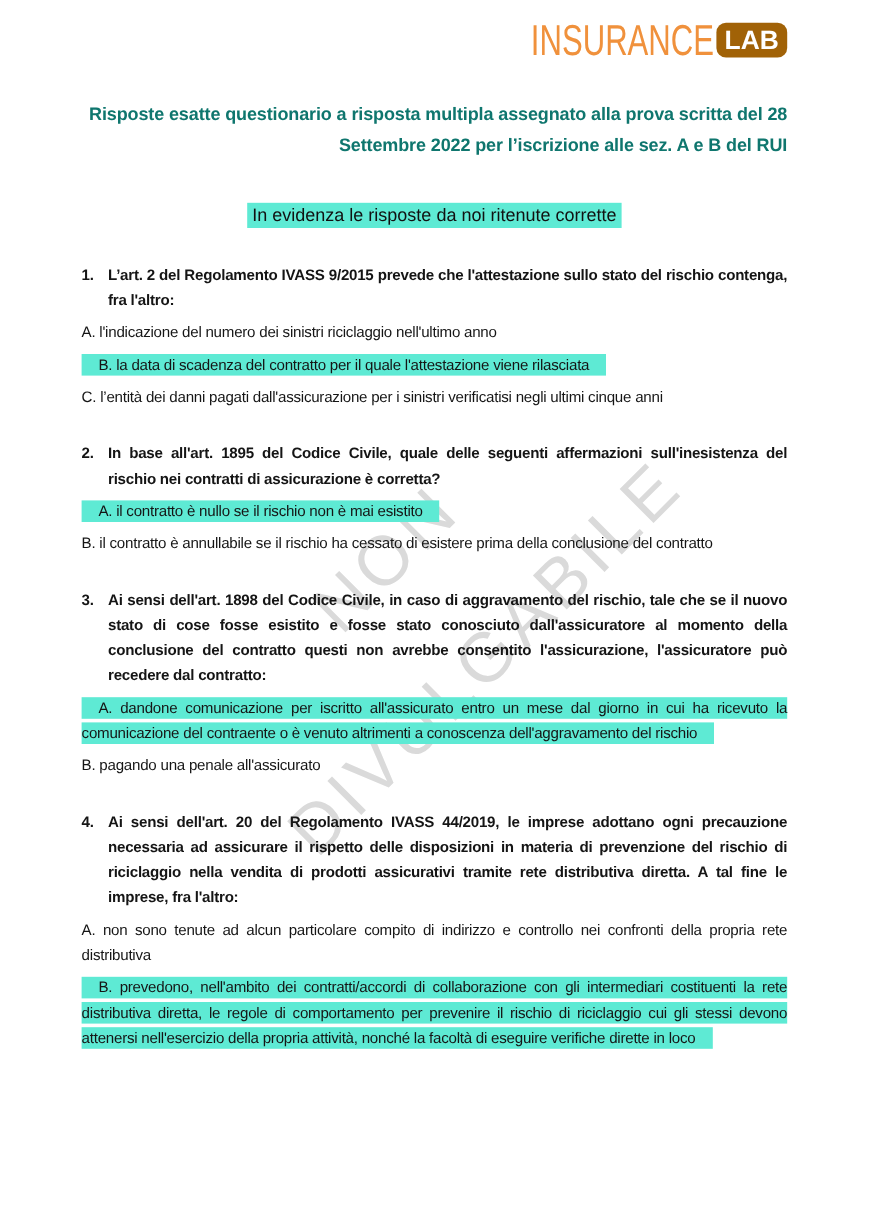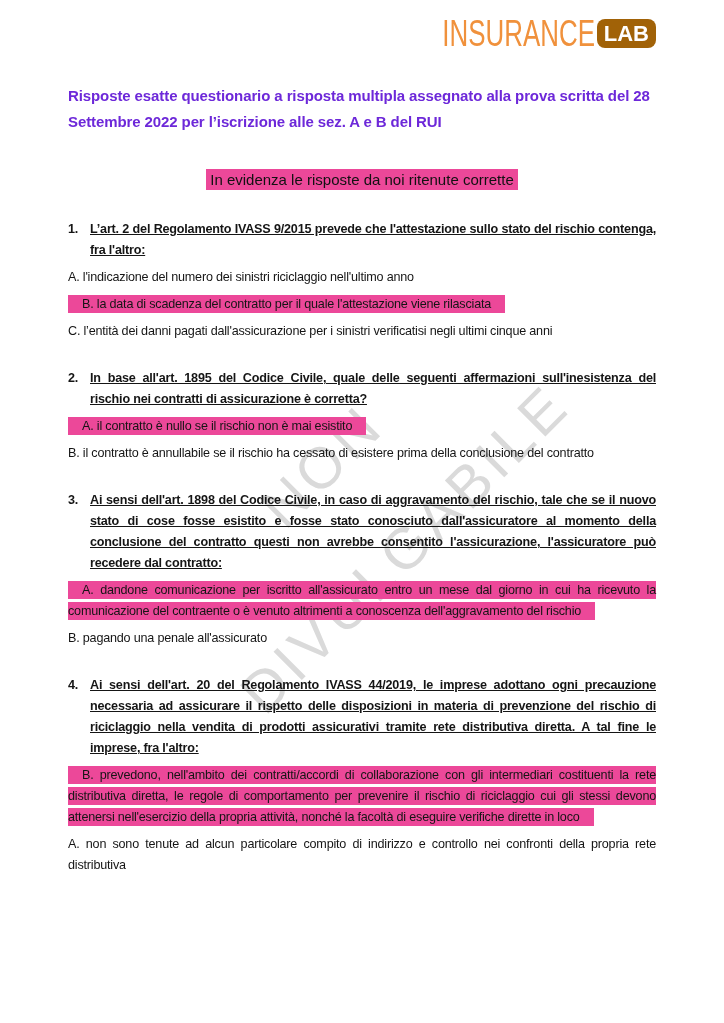--- a/index.html
+++ b/index.html
@@ -59,49 +59,49 @@
     line-height:29px;
     padding:0 7px;
     border-radius:8px;
     margin-left:2px;
   }
   
   .title {
     margin:33px 0 0 0;
     font-size:15px;
     font-weight:bold;
-    text-align:left;
+    text-align:right;
     line-height:26px;
     letter-spacing:-0.1px;
-    color:#6d28d9;
+    color:#0f766e;
   }
   .subtitle {
     margin-top:36px;
     text-align:center;
     font-size:15px;
     color:#111;
   }
   .subtitle .hl { padding:2px 4px; }
-  .hl { background:#ec4899; }
+  .hl { background:#5eead4; }
   
   .questions {
     margin-top:31px;
     font-size:12.6px;
     line-height:21px;
     letter-spacing:-0.2px;
     color:#151515;
   }
   .question { margin:0 0 26px 0; }
   .q-header {
     display:flex;
     font-weight:bold;
     margin:0 0 6px 0;
   }
   .q-num { flex:0 0 22px; }
-  .q-text { flex:1; text-align:justify;text-decoration:underline; }
+  .q-text { flex:1; text-align:justify; }
   .option {
     margin:0 0 6px 0;
     text-align:justify;
   }
   .option .hl { padding:2px 14px; }
 </style>
 </head>
 <body>
 
 <div class="page">
@@ -148,19 +148,19 @@
             <span class="q-text">Ai sensi dell'art. 1898 del Codice Civile, in caso di aggravamento del rischio, tale che se il nuovo stato di cose fosse esistito e fosse stato conosciuto dall'assicuratore al momento della conclusione del contratto questi non avrebbe consentito l'assicurazione, l'assicuratore può recedere dal contratto:</span>
           </div>
           <p class="option"><span class="hl">A. dandone comunicazione per iscritto all'assicurato entro un mese dal giorno in cui ha ricevuto la comunicazione del contraente o è venuto altrimenti a conoscenza dell'aggravamento del rischio</span></p>
           <p class="option"><span>B. pagando una penale all'assicurato</span></p>
         </section>
         <section class="question">
           <div class="q-header">
             <span class="q-num">4.</span>
             <span class="q-text">Ai sensi dell'art. 20 del Regolamento IVASS 44/2019, le imprese adottano ogni precauzione necessaria ad assicurare il rispetto delle disposizioni in materia di prevenzione del rischio di riciclaggio nella vendita di prodotti assicurativi tramite rete distributiva diretta. A tal fine le imprese, fra l'altro:</span>
           </div>
+          <p class="option"><span>A. non sono tenute ad alcun particolare compito di indirizzo e controllo nei confronti della propria rete distributiva</span></p>
           <p class="option"><span class="hl">B. prevedono, nell'ambito dei contratti/accordi di collaborazione con gli intermediari costituenti la rete distributiva diretta, le regole di comportamento per prevenire il rischio di riciclaggio cui gli stessi devono attenersi nell'esercizio della propria attività, nonché la facoltà di eseguire verifiche dirette in loco</span></p>
-          <p class="option"><span>A. non sono tenute ad alcun particolare compito di indirizzo e controllo nei confronti della propria rete distributiva</span></p>
         </section>
       </div>
 
   </div>
 </div>
 
 </body></html>

